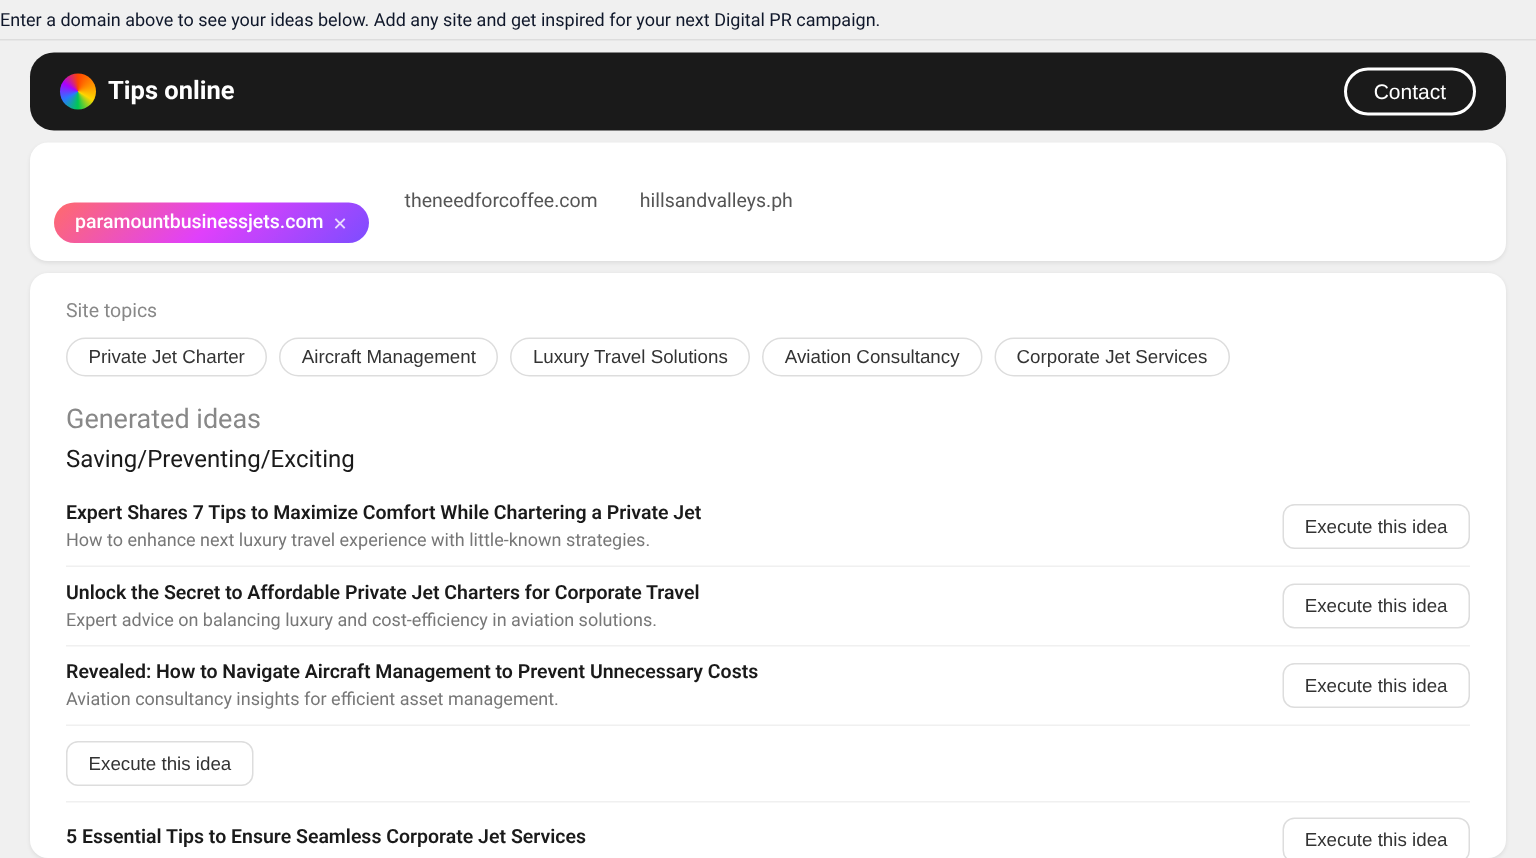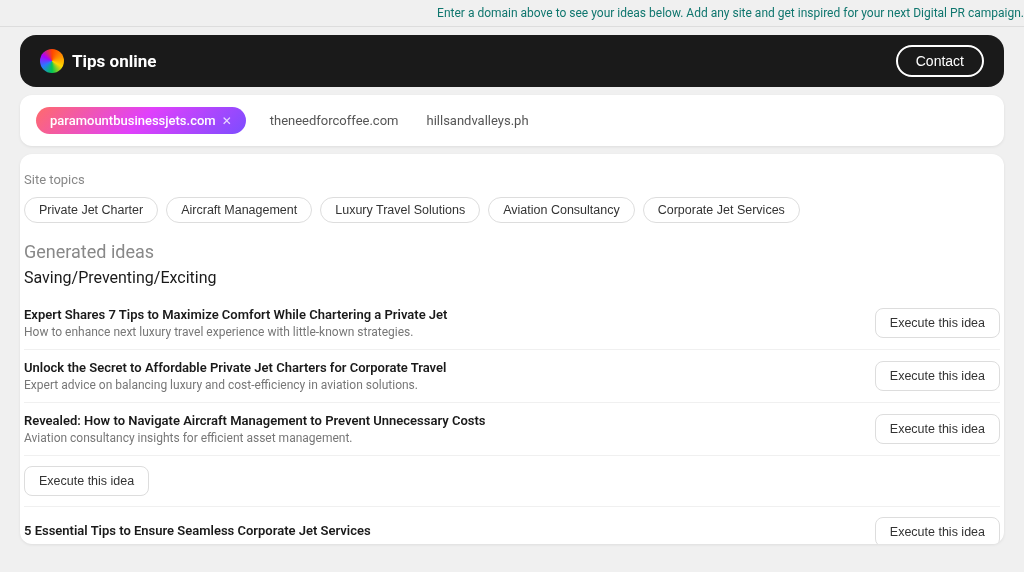--- a/index.html
+++ b/index.html
@@ -8,24 +8,24 @@
       background: #f0f0f0;
       width: 1024px;
       height: 572px;
       overflow: hidden;
       position: relative;
     }
 
     
     .top-banner {
       background: #f0f0f0;
-      text-align: right;
+      text-align: left;
       padding: 6px 0;
       font-size: 12px;
-      color: #0f766e;
+      color: #0f172a;
       border-bottom: 1px solid #ddd;
     }
 
     
     .navbar {
       background: #1a1a1a;
       border-radius: 16px;
       margin: 8px 20px;
       padding: 10px 20px;
       display: flex;
@@ -77,38 +77,39 @@
       background: linear-gradient(135deg, #ff6b6b, #e040fb, #7c4dff);
       color: #fff;
       border-radius: 20px;
       padding: 6px 14px;
       font-size: 13px;
       font-weight: 500;
       display: flex;
       align-items: flex-end;
       gap: 6px;
       cursor: pointer;
+      margin-top: 28px;
     }
     .domain-tab-active .close-x {
       font-size: 12px;
       opacity: 0.8;
     }
     .domain-tab {
       color: #555;
       font-size: 13px;
       cursor: pointer;
       padding: 6px 4px;
     }
 
     
     .main-content {
       background: #fff;
       border-radius: 12px;
       margin: 8px 20px;
-      padding: 18px 4px;
+      padding: 18px 24px;
       box-shadow: 0 1px 3px rgba(0,0,0,0.08);
       height: calc(572px - 48px - 58px - 60px - 16px);
       overflow: hidden;
     }
 
     
     .section-label {
       font-size: 13px;
       color: #888;
       margin-bottom: 10px;

